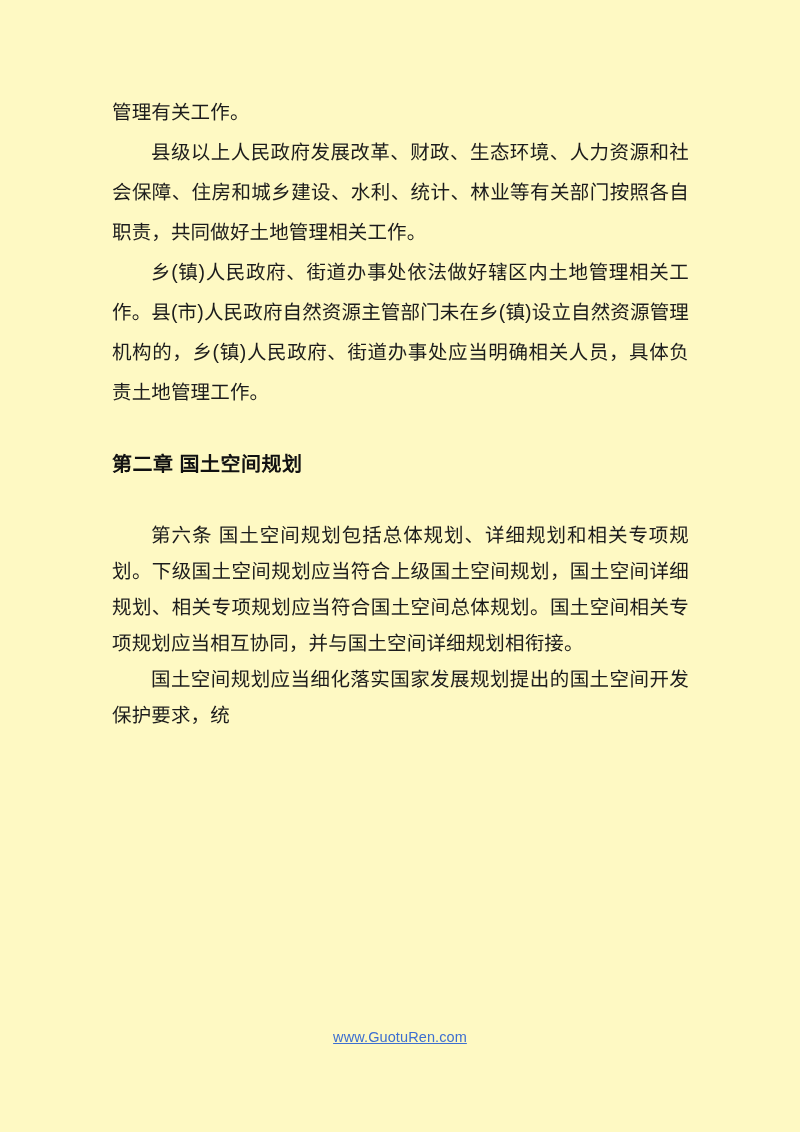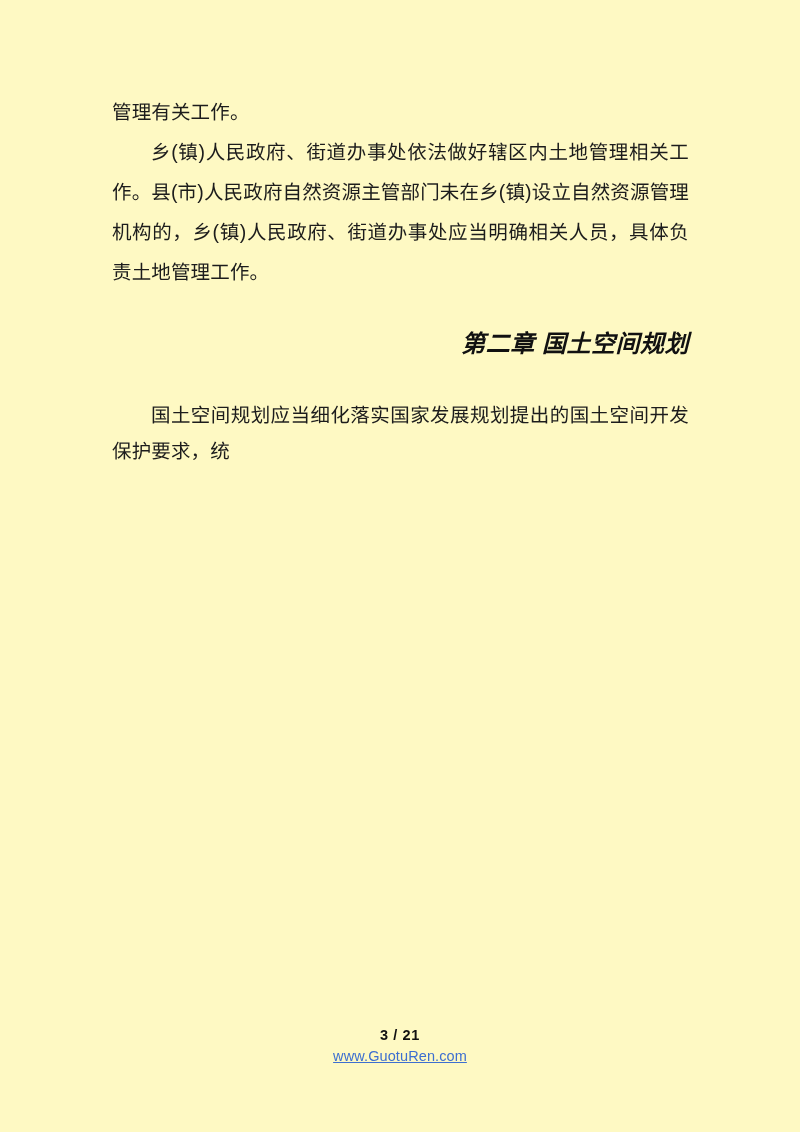--- a/index.html
+++ b/index.html
@@ -43,28 +43,27 @@
   .para.no-indent {
     text-indent: 0;
   }
   
   .para.tight {
     line-height: 36px;
     font-size: 19.5px;
   }
   
   .chapter-heading {
-    font-size: 24px;
+    font-size: 20px;
     font-weight: bold;
-    text-align: right;
+    text-align: left;
     margin: 0;
     line-height: 30px;
     letter-spacing: 0.5px;
     color: #111111;
-    font-style: italic;
   }
   .spacer-before-heading { height: 37px; }
   .spacer-after-heading  { height: 38px; }
 
   
   .footer {
     position: absolute;
     left: 0;
     right: 0;
     top: 1026px;
@@ -90,35 +89,36 @@
 </style>
 </head>
 <body>
 
 <div class="page">
 
   <div class="content">
 
     <p class="para no-indent">管理有关工作。</p>
 
+    <p class="para">县级以上人民政府发展改革、财政、生态环境、人力资源和社会保障、住房和城乡建设、水利、统计、林业等有关部门按照各自职责，共同做好土地管理相关工作。</p>
 
     <p class="para">乡(镇)人民政府、街道办事处依法做好辖区内土地管理相关工作。县(市)人民政府自然资源主管部门未在乡(镇)设立自然资源管理机构的，乡(镇)人民政府、街道办事处应当明确相关人员，具体负责土地管理工作。</p>
 
 
 
     <div class="spacer-before-heading"></div>
 
     <h2 class="chapter-heading">第二章  国土空间规划</h2>
 
     <div class="spacer-after-heading"></div>
 
+    <p class="para tight">第六条  国土空间规划包括总体规划、详细规划和相关专项规划。下级国土空间规划应当符合上级国土空间规划，国土空间详细规划、相关专项规划应当符合国土空间总体规划。国土空间相关专项规划应当相互协同，并与国土空间详细规划相衔接。</p>
 
 
     <p class="para tight">国土空间规划应当细化落实国家发展规划提出的国土空间开发保护要求，统</p>
 
   </div>
 
   <div class="footer">
-    <div class="page-number">3 / 21</div>
     <a class="watermark-link" href="#">www.GuotuRen.com</a>
   </div>
 
 </div>
 
 </body></html>

